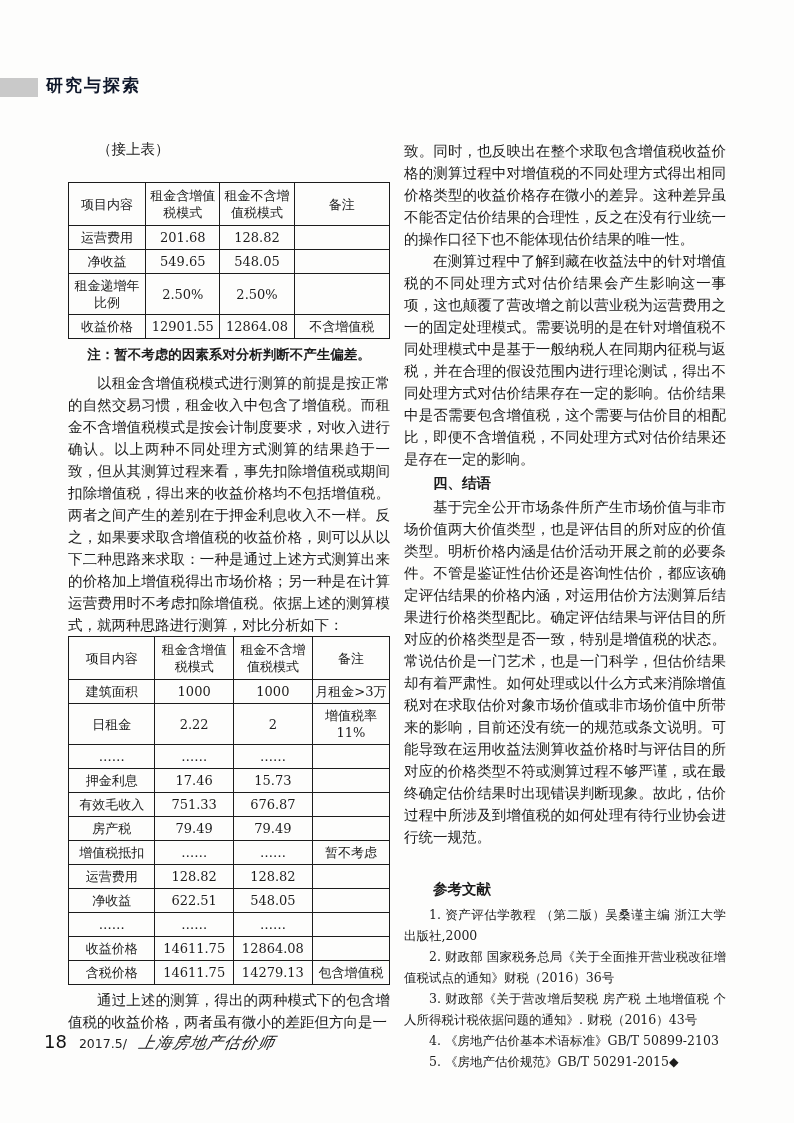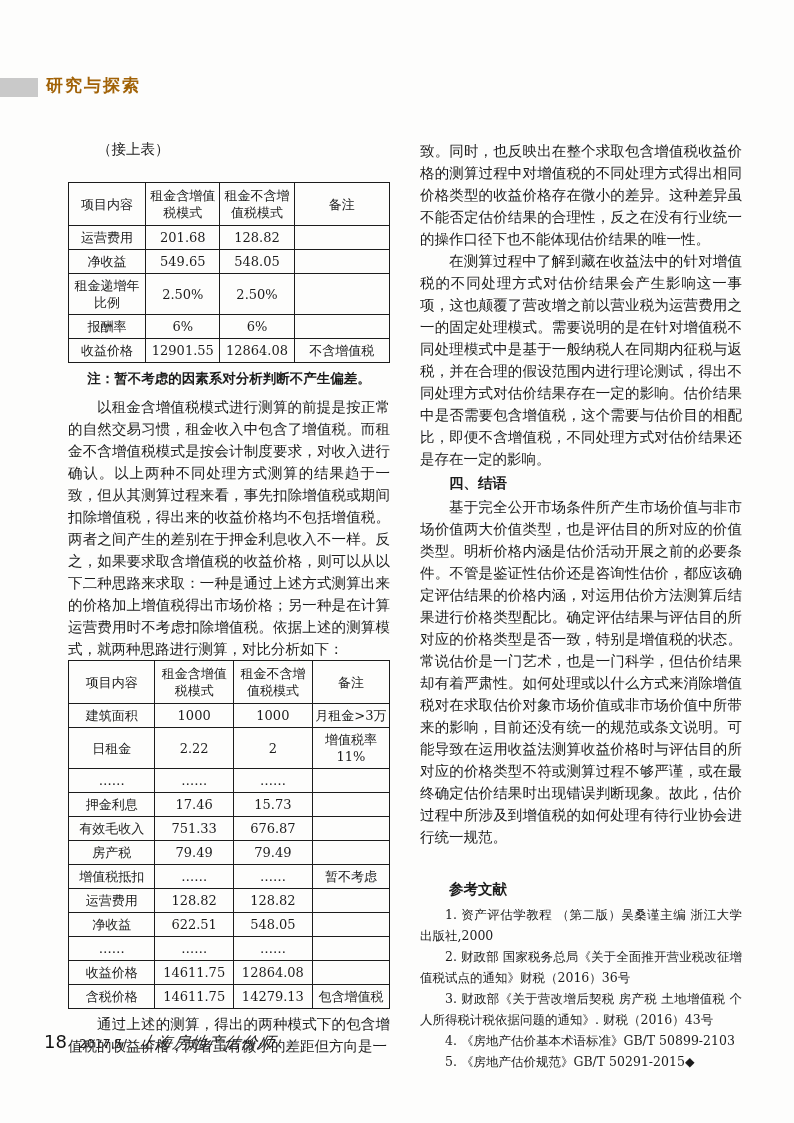--- a/index.html
+++ b/index.html
@@ -5,25 +5,25 @@
   html,body { margin:0; padding:0; background:#e8e8e8; }
   .page {
     position:relative; width:794px; height:1123px; margin:0 auto;
     background:#fdfdfc; overflow:hidden; color:#1c1c1c;
     font-family:"DejaVu Serif","Liberation Serif",serif;
   }
   
   .hdr { position:absolute; top:74px; left:0; height:24px; width:100%; }
   .hdr-band { position:absolute; left:0; top:4px; width:38px; height:19px; background:#c9c9c9; }
   .hdr-label { position:absolute; left:46px; top:0; font-family:"DejaVu Sans","Liberation Sans",sans-serif;
-    font-weight:bold; font-size:17px; letter-spacing:2px; color:#a16207; }
+    font-weight:bold; font-size:17px; letter-spacing:2px; color:#0f172a; }
   
   .col { position:absolute; top:140px; width:322px; text-align:justify; }
   .col-left { left:68px; }
-  .col-right { left:420px; }
+  .col-right { left:404px; }
   .cont-label { font-size:14.5px; text-indent:2em; margin:0 0 23px 0; }
   
   table.t { width:100%; border-collapse:collapse; table-layout:fixed; font-size:13px; text-align:center; }
   table.t th, table.t td { border:1.5px solid #1c1c1c; padding:3px 2px; line-height:17px;
     vertical-align:middle; font-weight:normal; overflow:hidden; }
   table.t th { height:36px; }
   .t1 th:nth-child(1), .t1 td:nth-child(1) { width:24%; }
   .t1 th:nth-child(2), .t1 td:nth-child(2) { width:23%; }
   .t1 th:nth-child(3), .t1 td:nth-child(3) { width:23%; }
   .t1 th:nth-child(4), .t1 td:nth-child(4) { width:30%; }
@@ -85,26 +85,20 @@
               <td>548.05</td>
               <td></td>
             </tr>
             <tr>
               <td>租金递增年比例</td>
               <td>2.50%</td>
               <td>2.50%</td>
               <td></td>
             </tr>
             <tr>
-              <td>报酬率</td>
-              <td>6%</td>
-              <td>6%</td>
-              <td></td>
-            </tr>
-            <tr>
               <td>收益价格</td>
               <td>12901.55</td>
               <td>12864.08</td>
               <td>不含增值税</td>
             </tr>
           </tbody>
         </table>
     </div>
     <div class="note">注：暂不考虑的因素系对分析判断不产生偏差。</div>
     <p class="para indent">以租金含增值税模式进行测算的前提是按正常的自然交易习惯，租金收入中包含了增值税。而租金不含增值税模式是按会计制度要求，对收入进行确认。以上两种不同处理方式测算的结果趋于一致，但从其测算过程来看，事先扣除增值税或期间扣除增值税，得出来的收益价格均不包括增值税。两者之间产生的差别在于押金利息收入不一样。反之，如果要求取含增值税的收益价格，则可以从以下二种思路来求取：一种是通过上述方式测算出来的价格加上增值税得出市场价格；另一种是在计算运营费用时不考虑扣除增值税。依据上述的测算模式，就两种思路进行测算，对比分析如下：</p>

